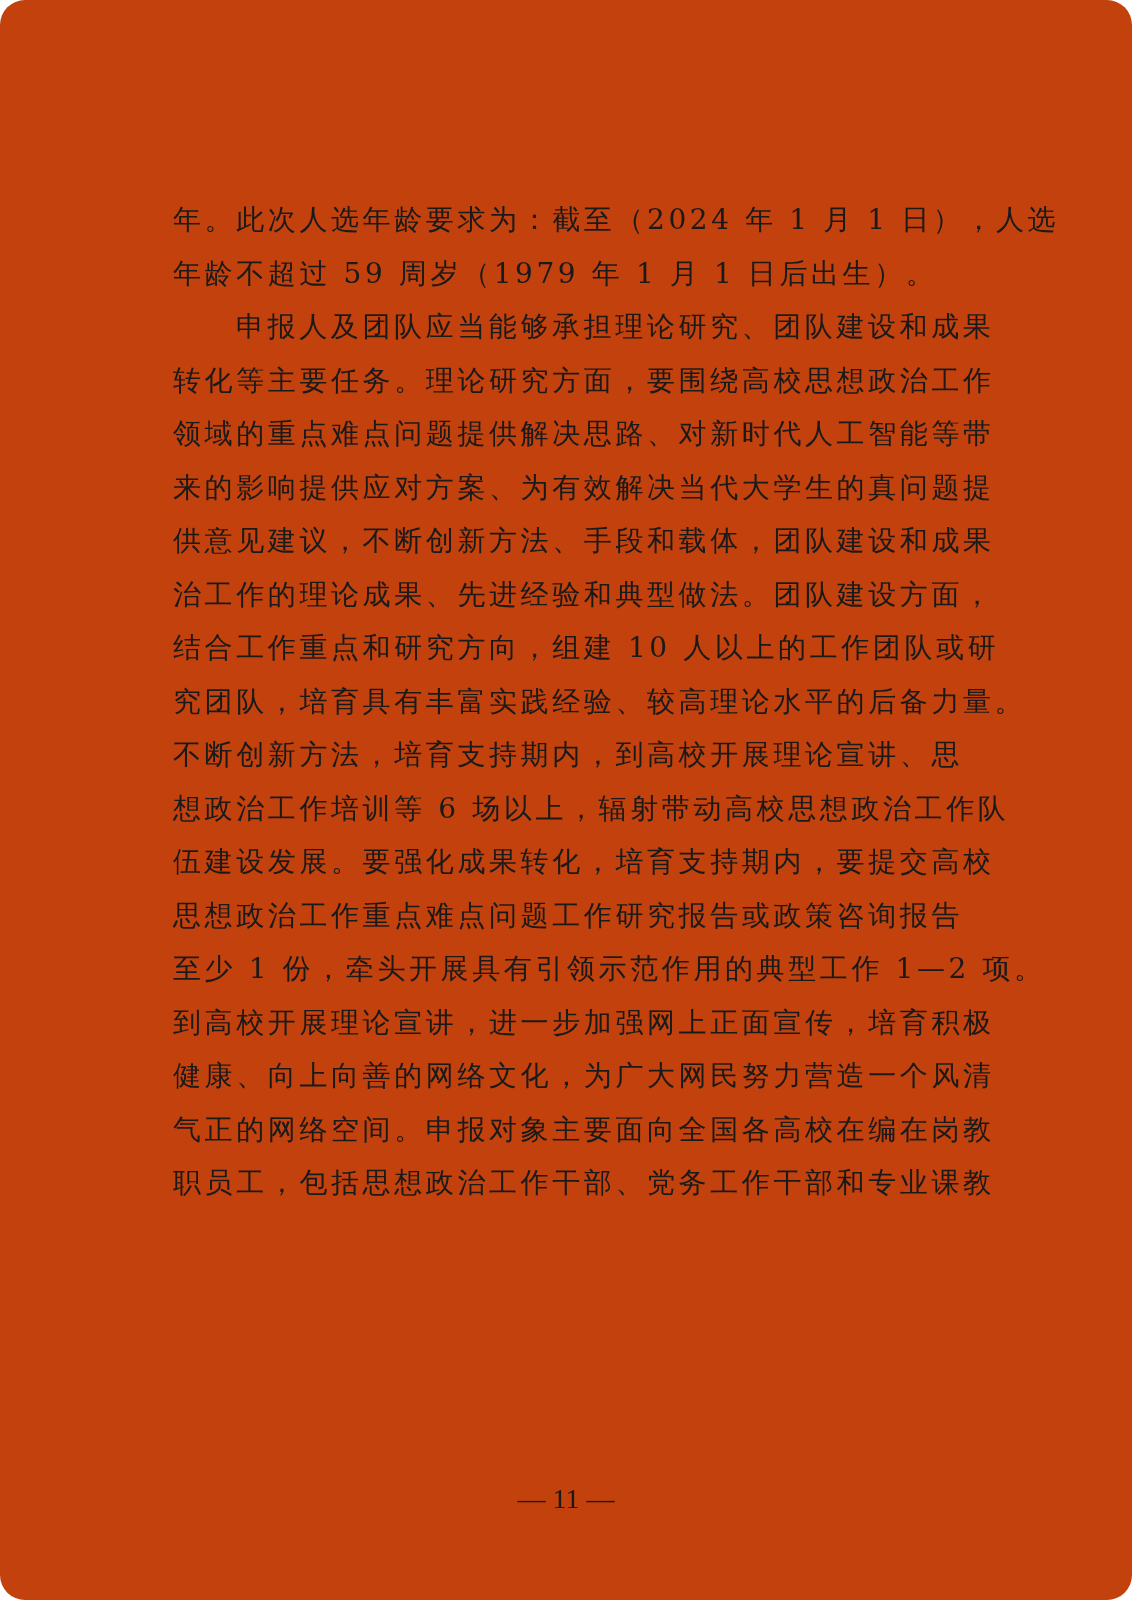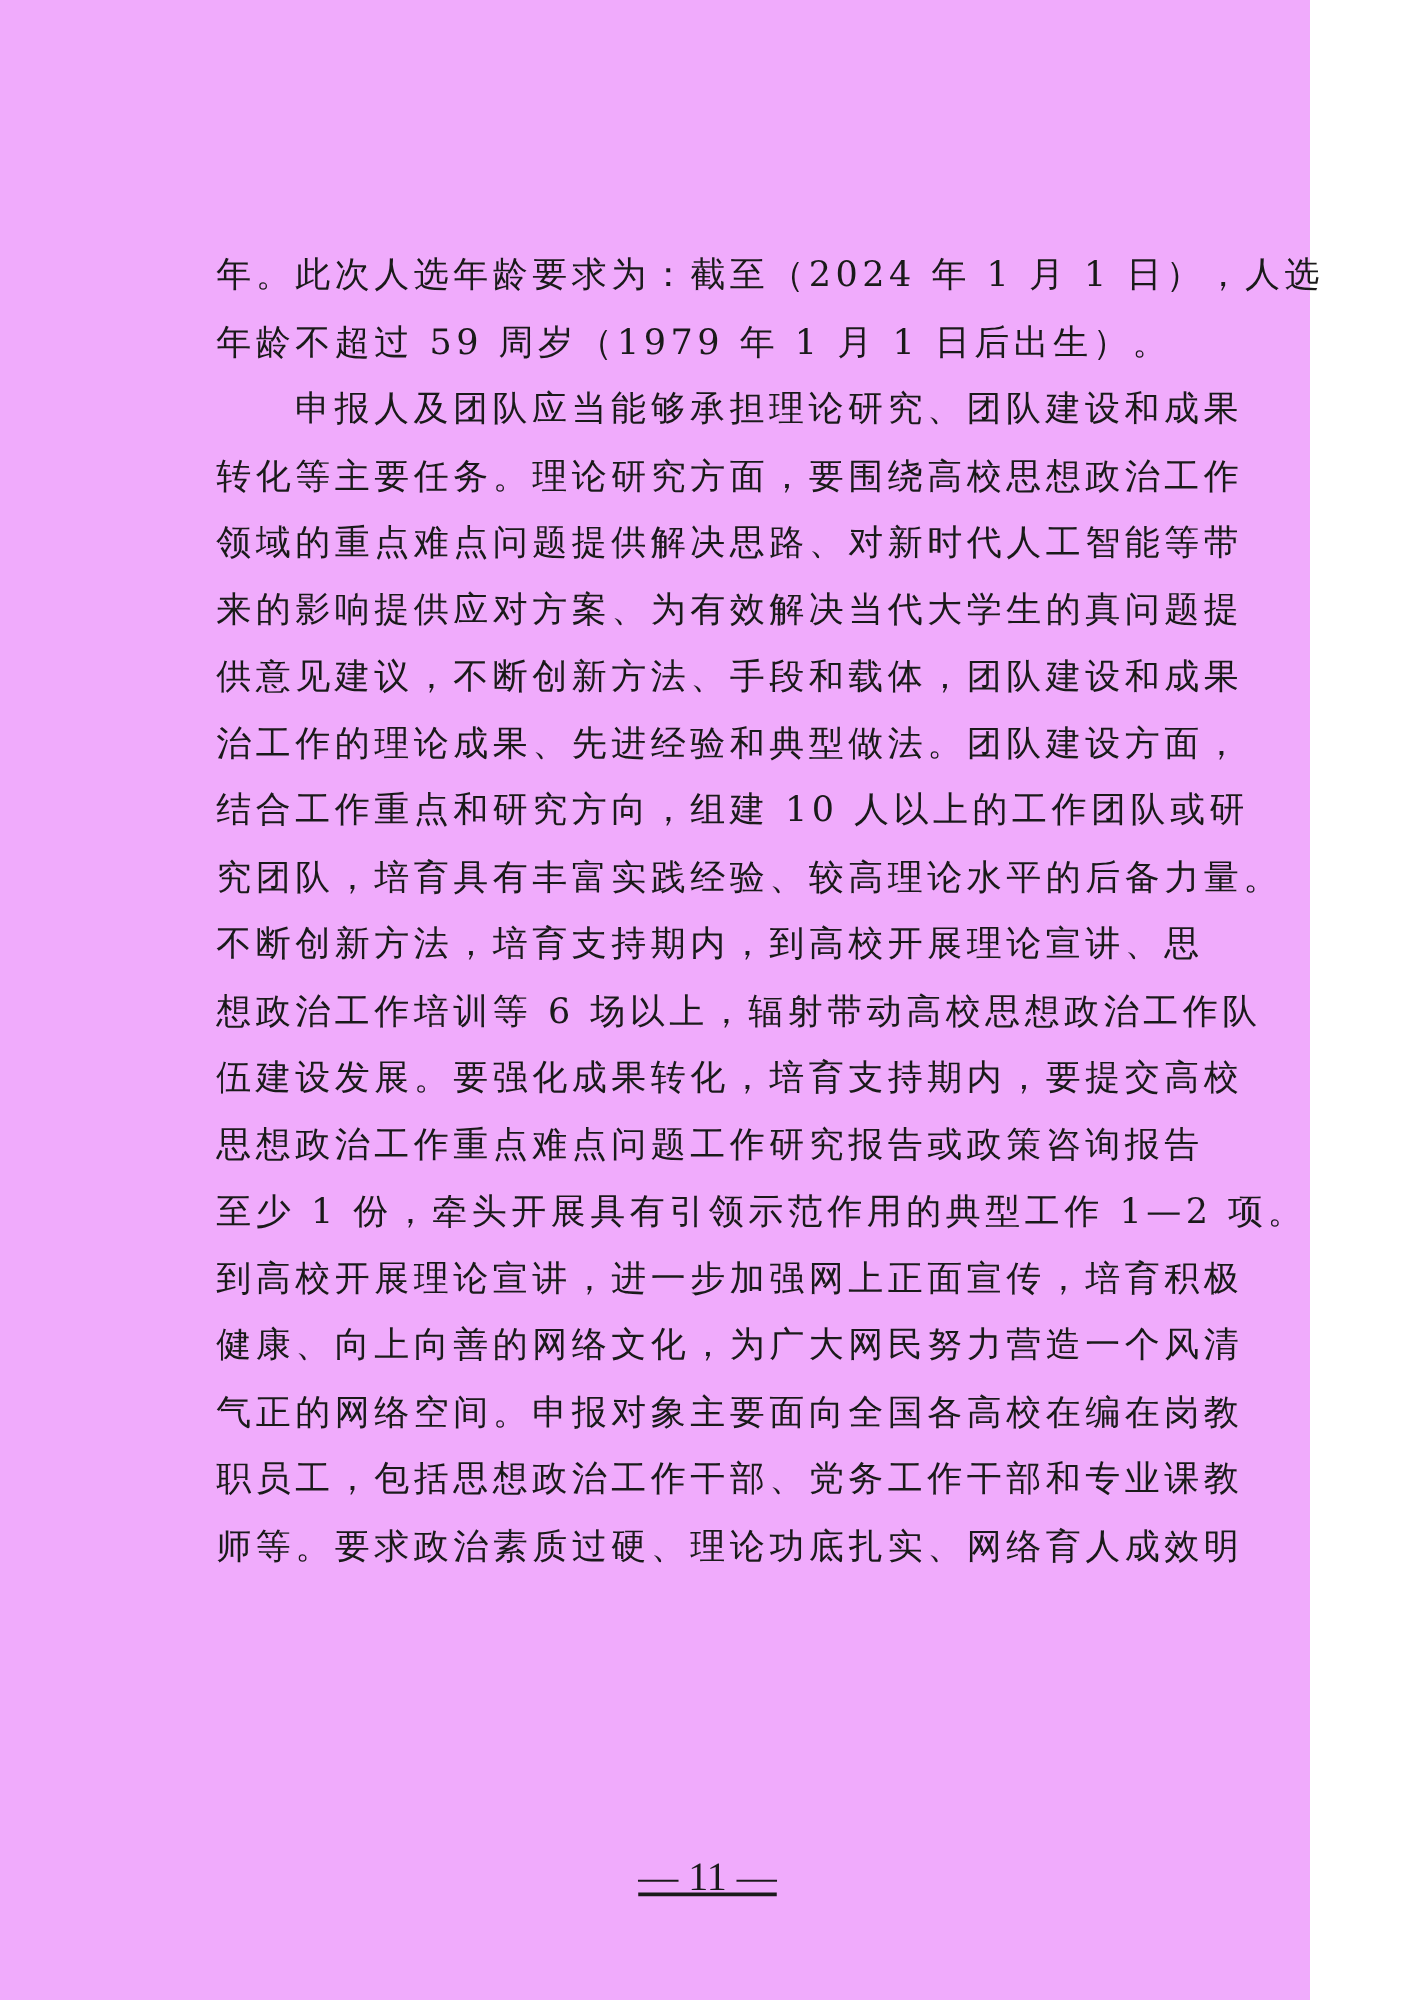--- a/index.html
+++ b/index.html
@@ -1,36 +1,36 @@
 <!DOCTYPE html>
 <html><head>
 <meta charset="utf-8">
 <style>
   html, body { margin: 0; padding: 0; background: #ffffff; }
   body { width: 1132px; height: 1600px; position: relative; overflow: hidden; }
   .page {
-    position: absolute; left: 0; top: 0; width: 1048px; height: 1600px;
-    background: #f0abfc; color: #1a1a1a;
+    position: absolute; left: 0; top: 0; width: 1132px; height: 1600px;
+    background: #c2410c; color: #1a1a1a; border-radius: 25px;
   }
   .body-text {
     position: absolute; left: 173px; top: 193px; width: 768px;
     font-family: "DejaVu Serif", "Liberation Serif", serif;
     font-size: 28px;
     line-height: 53.5px;
     letter-spacing: 3.6px;
     text-align: justify;
     text-align-last: left;
   }
   .line { display: block; white-space: nowrap; height: 53.5px; overflow: visible; }
   .indent { padding-left: 63px; }
   .footer {
     position: absolute; left: 0; width: 1132px; top: 1483px;
     text-align: center;
     font-family: "Liberation Serif", "DejaVu Serif", serif;
-    font-size: 32px; color: #1a1a1a; text-decoration: underline;
+    font-size: 28px; color: #1a1a1a;
   }
 </style>
 </head>
 <body>
 
 <div class="page">
   <div class="body-text">
     <span class="line">年。此次人选年龄要求为：截至（2024 年 1 月 1 日），人选</span>
     <span class="line">年龄不超过 59 周岁（1979 年 1 月 1 日后出生）。</span>
     <span class="line indent">申报人及团队应当能够承担理论研究、团队建设和成果</span>
@@ -43,16 +43,15 @@
     <span class="line">究团队，培育具有丰富实践经验、较高理论水平的后备力量。</span>
     <span class="line">不断创新方法，培育支持期内，到高校开展理论宣讲、思</span>
     <span class="line">想政治工作培训等 6 场以上，辐射带动高校思想政治工作队</span>
     <span class="line">伍建设发展。要强化成果转化，培育支持期内，要提交高校</span>
     <span class="line">思想政治工作重点难点问题工作研究报告或政策咨询报告</span>
     <span class="line">至少 1 份，牵头开展具有引领示范作用的典型工作 1—2 项。</span>
     <span class="line">到高校开展理论宣讲，进一步加强网上正面宣传，培育积极</span>
     <span class="line">健康、向上向善的网络文化，为广大网民努力营造一个风清</span>
     <span class="line">气正的网络空间。申报对象主要面向全国各高校在编在岗教</span>
     <span class="line">职员工，包括思想政治工作干部、党务工作干部和专业课教</span>
-    <span class="line">师等。要求政治素质过硬、理论功底扎实、网络育人成效明</span>
   </div>
   <div class="footer">— 11 —</div>
 </div>
 
 </body></html>

